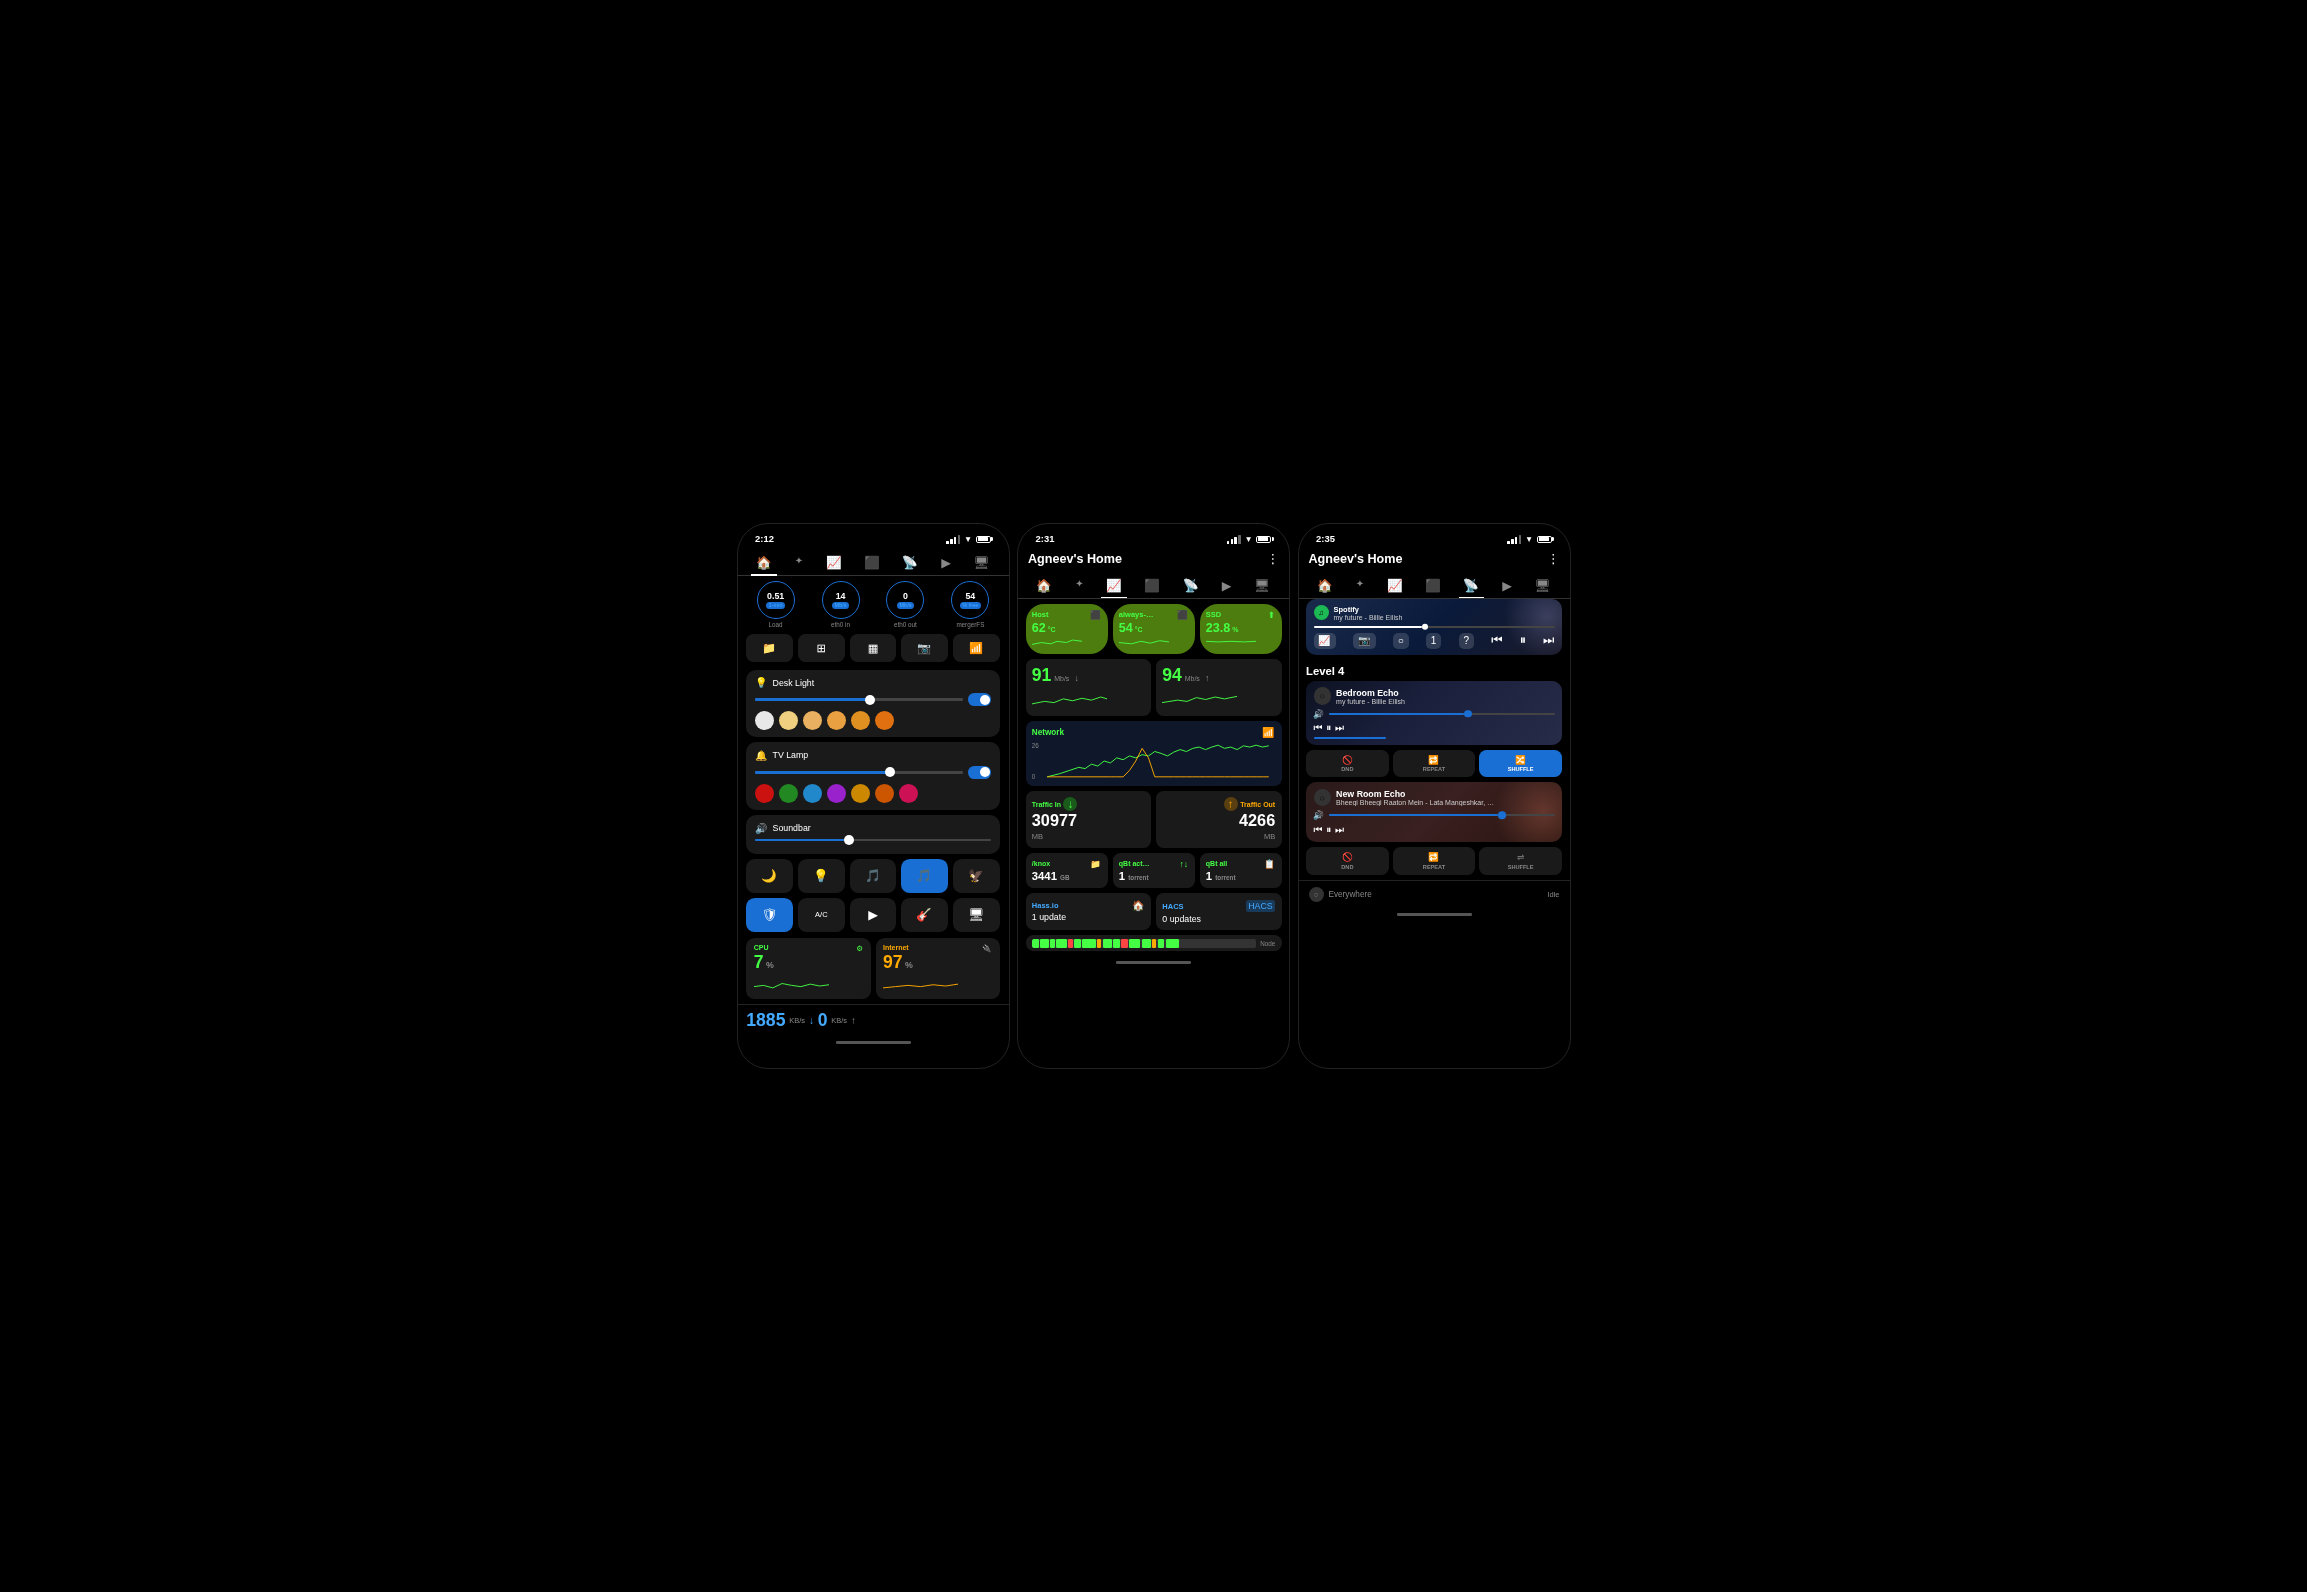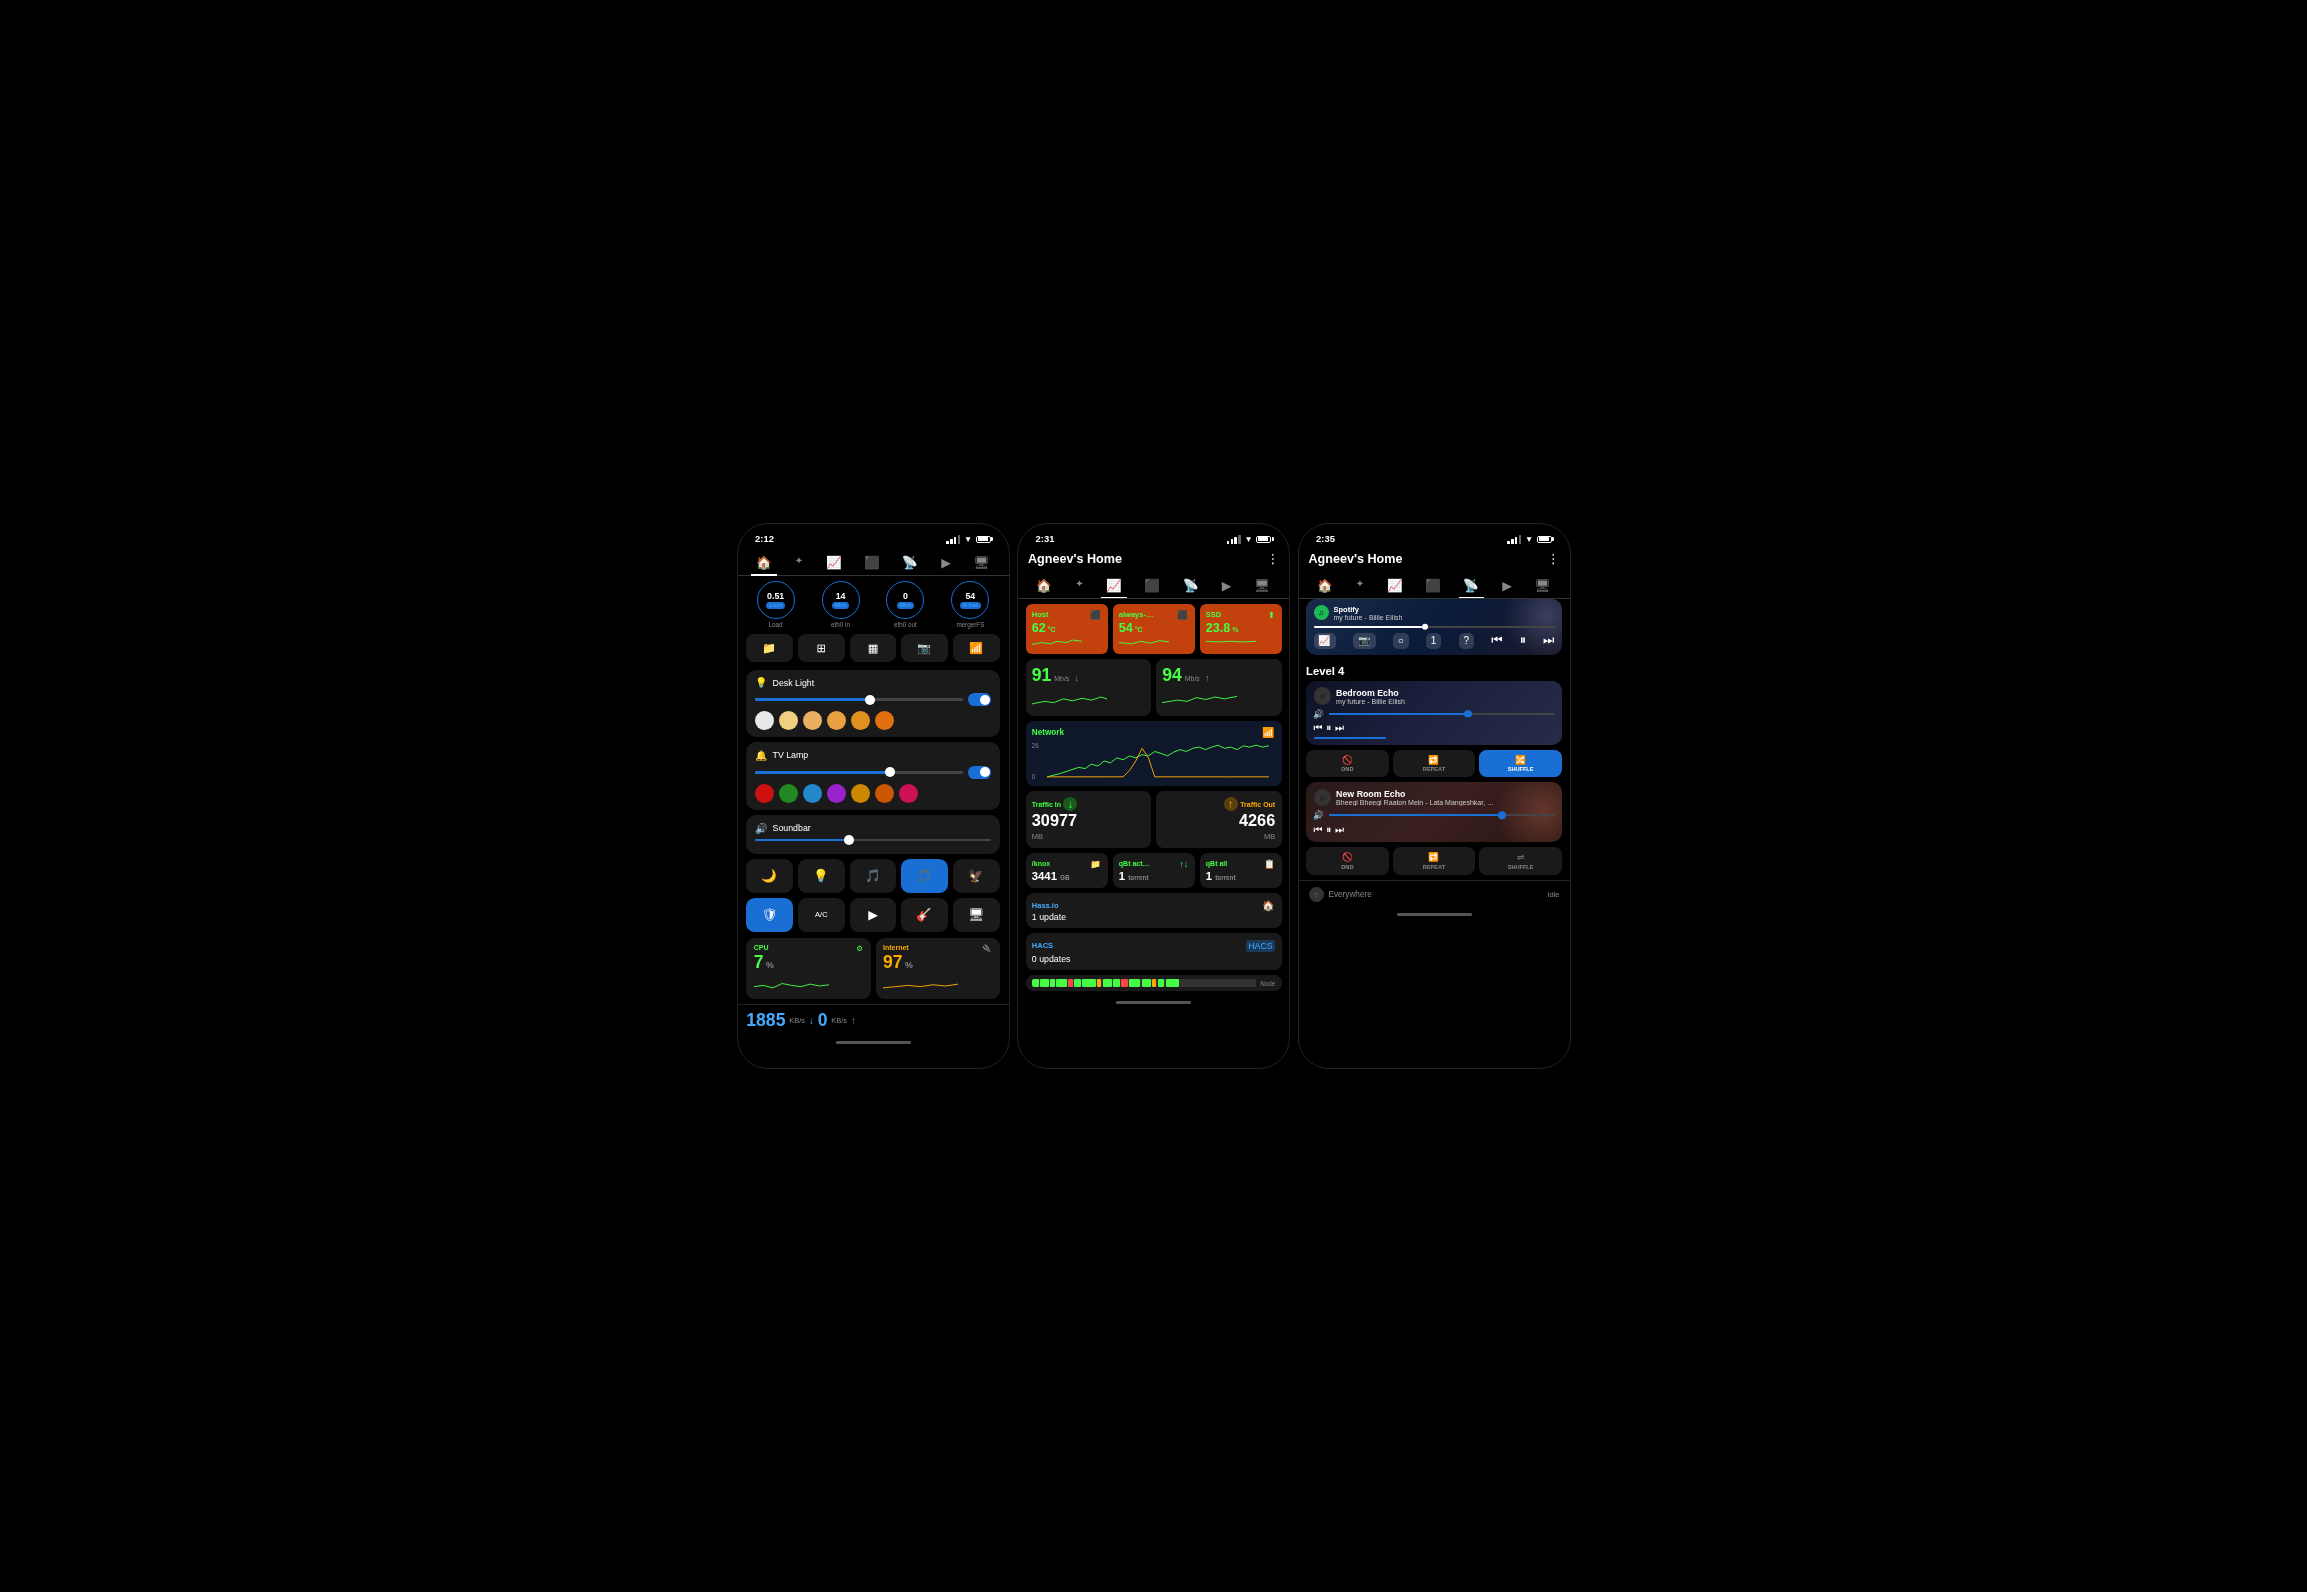--- a/index.html
+++ b/index.html
@@ -307,22 +307,22 @@
 
     .p2-content { padding: 5px 7.5px; overflow-y: auto; }
 
     .temp-grid {
       display: grid;
       grid-template-columns: 1fr 1fr 1fr;
       gap: 5px;
       margin-bottom: 5px;
     }
     .temp-card {
-      background: #c2410c;
-      border-radius: 6px;
+      background: #4d7c0f;
+      border-radius: 18px;
       padding: 6.3px;
     }
     .temp-label {
       color: #4f4;
       font-size: 7.5px;
       font-weight: 600;
     }
     .temp-value {
       color: #4f4;
       font-size: 12.6px;
@@ -403,21 +403,21 @@
       background: #1a1a1a;
       border-radius: 7.5px;
       padding: 6.3px;
     }
     .storage-label { color: #4f4; font-size: 7px; font-weight: 600; }
     .storage-value { color: #fff; font-size: 11.3px; font-weight: 700; margin-top: 1.3px; }
     .storage-unit { color: #888; font-size: 6.3px; }
 
     .update-grid {
       display: grid;
-      grid-template-columns: 1fr;
+      grid-template-columns: 1fr 1fr;
       gap: 5px;
       margin-bottom: 5px;
     }
     .update-card {
       background: #1a1a1a;
       border-radius: 7.5px;
       padding: 6.3px;
     }
     .update-label { color: #4af; font-size: 7.5px; font-weight: 600; }
     .update-value { color: #fff; font-size: 8.8px; font-weight: 400; margin-top: 1.3px; }

